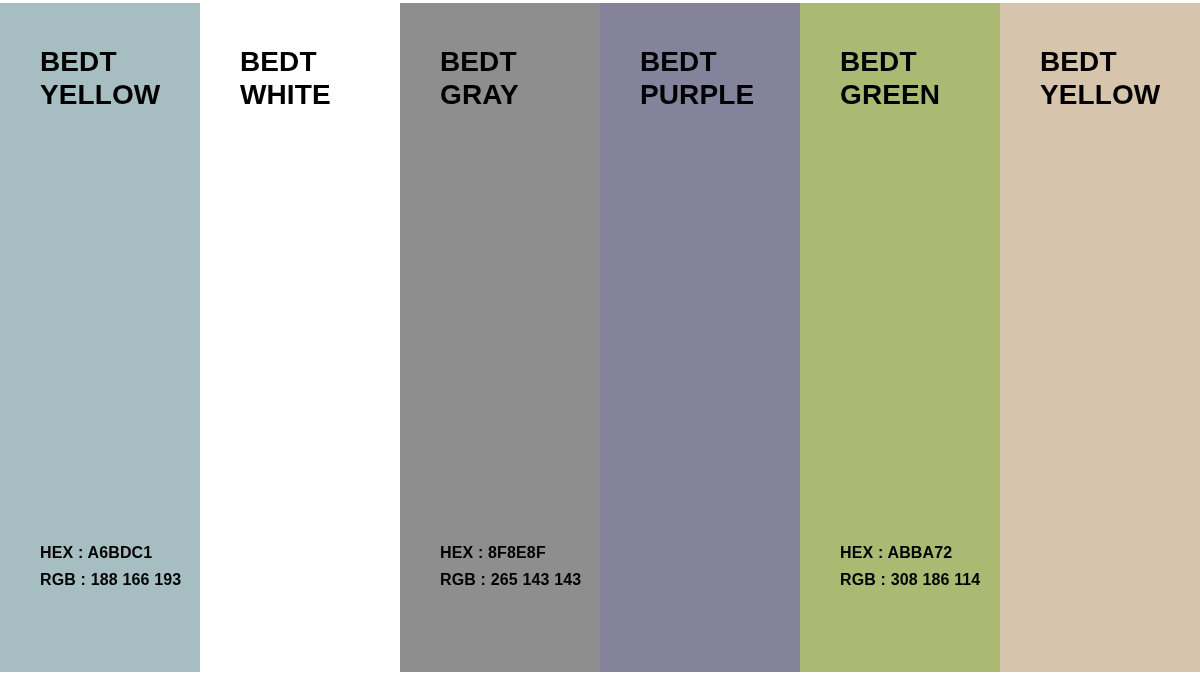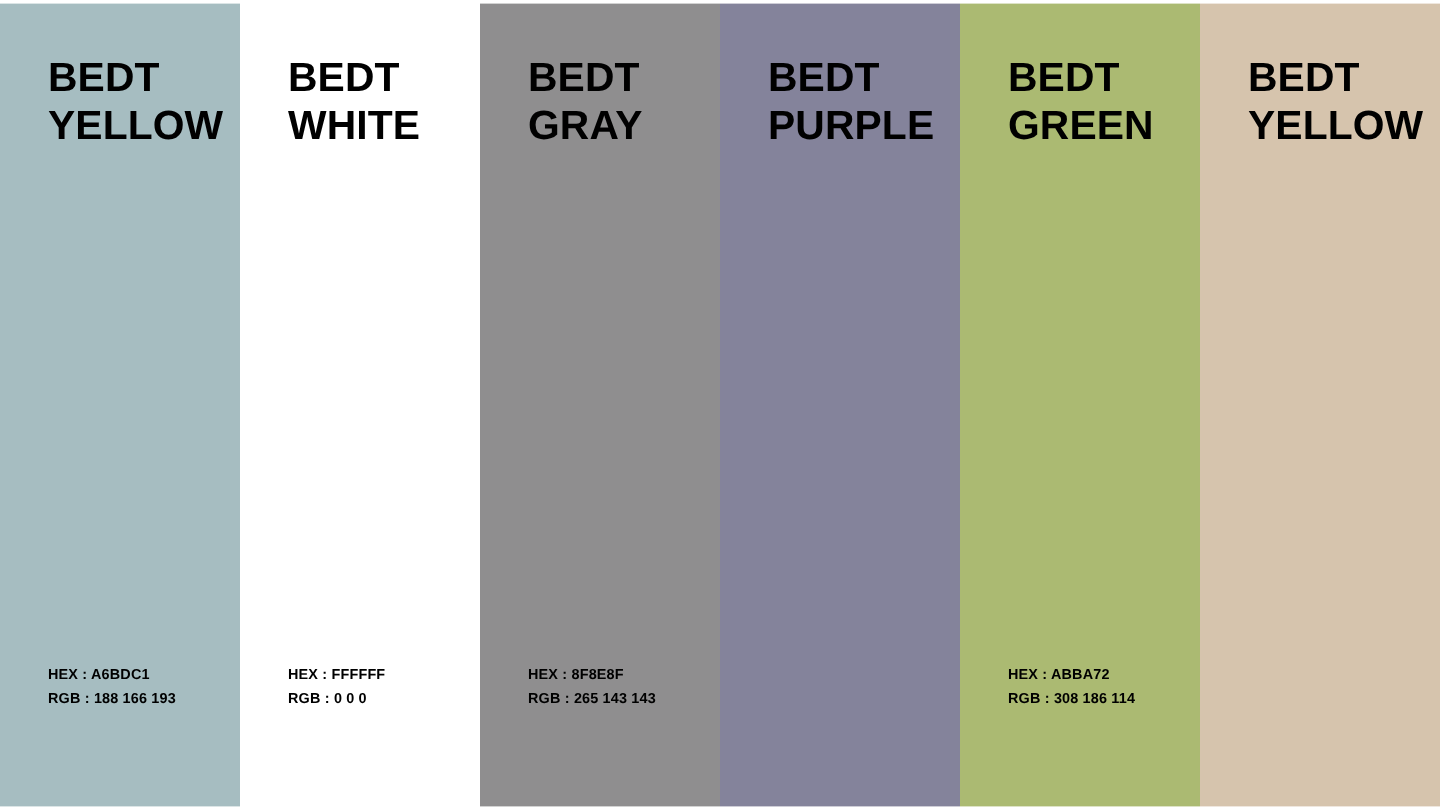--- a/index.html
+++ b/index.html
@@ -52,30 +52,30 @@
   .swatch-body {
     position: absolute;
     inset: 0;
     padding: 45px 14px 40px 40px;
     display: flex;
     flex-direction: column;
     justify-content: space-between;
   }
 
   .swatch-title {
-    font-size: 34px;
+    font-size: 28px;
     font-weight: bold;
     line-height: 1.19;
     letter-spacing: 0.1px;
     color: #000000;
     white-space: pre-line;
   }
 
   .swatch-values {
-    font-size: 12px;
+    font-size: 16px;
     font-weight: bold;
     line-height: 1.65;
     letter-spacing: 0.15px;
     color: #000000;
     padding-bottom: 42px;
   }
 
   .value-row {
     white-space: pre;
   }
@@ -95,24 +95,20 @@
         <div class="value-row">RGB : 188 166 193</div>
       </div>
     </div>
   </div>
 
   <div class="swatch is-white">
     <div class="swatch-fill" style="background: rgb(255, 255, 255);"></div>
     <div class="swatch-body">
       <div class="swatch-title">BEDT
 WHITE</div>
-      <div class="swatch-values">
-        <div class="value-row">HEX : FFFFFF</div>
-        <div class="value-row">RGB : 0 0 0</div>
-      </div>
     </div>
   </div>
 
   <div class="swatch">
     <div class="swatch-fill" style="background: rgb(143, 142, 143);"></div>
     <div class="swatch-body">
       <div class="swatch-title">BEDT
 GRAY</div>
       <div class="swatch-values">
         <div class="value-row">HEX : 8F8E8F</div>

